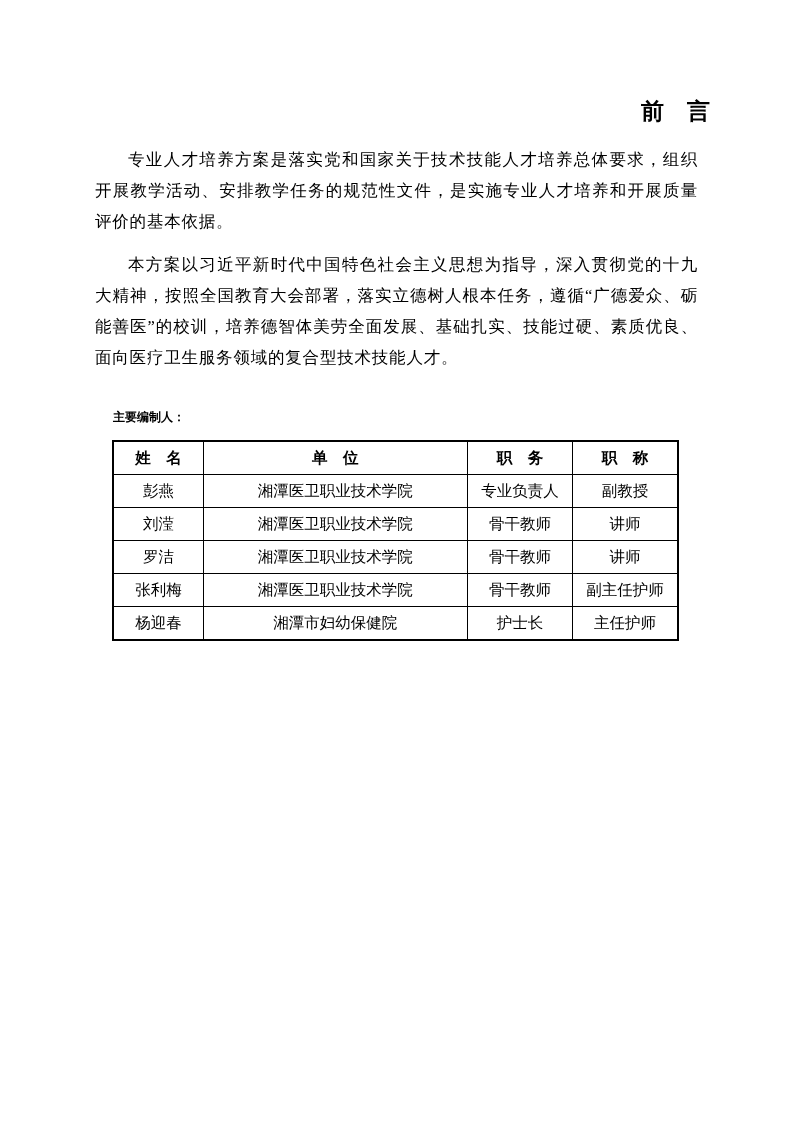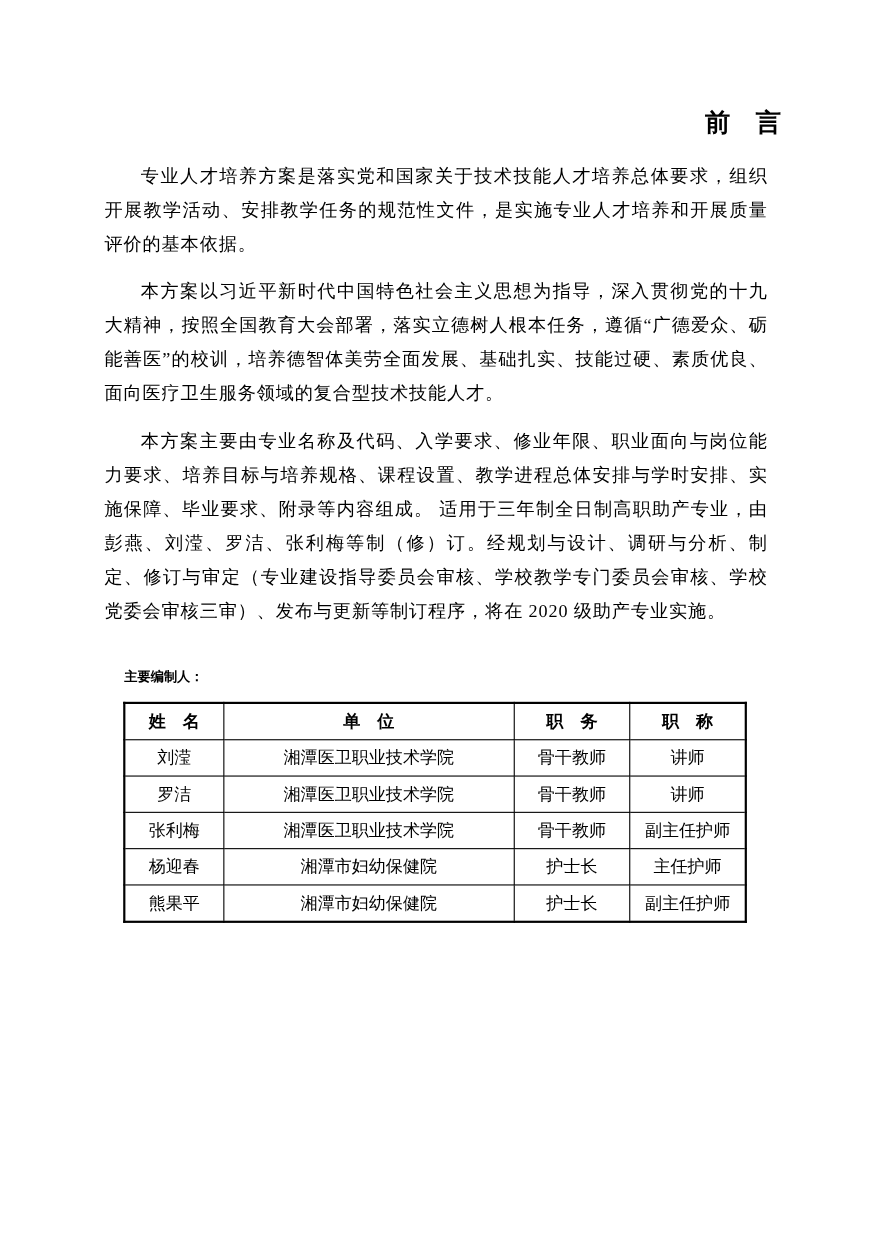--- a/index.html
+++ b/index.html
@@ -61,41 +61,46 @@
 </style>
 </head>
 <body>
 
 <div class="page">
   <h1 class="title">前　言</h1>
 
   <div id="paras">
       <p class="para">专业人才培养方案是落实党和国家关于技术技能人才培养总体要求，组织开展教学活动、安排教学任务的规范性文件，是实施专业人才培养和开展质量评价的基本依据。</p>
       <p class="para">本方案以习近平新时代中国特色社会主义思想为指导，深入贯彻党的十九大精神，按照全国教育大会部署，落实立德树人根本任务，遵循“广德爱众、砺能善医”的校训，培养德智体美劳全面发展、基础扎实、技能过硬、素质优良、面向医疗卫生服务领域的复合型技术技能人才。</p>
-      <p class="para">本方案主要由专业名称及代码、入学要求、修业年限、职业面向与岗位能力要求、培养目标与培养规格、课程设置、教学进程总体安排与学时安排、实施保障、毕业要求、附录等内容组成。 适用于三年制全日制高职助产专业，由彭燕、刘滢、罗洁、张利梅等制（修）订。经规划与设计、调研与分析、制定、修订与审定（专业建设指导委员会审核、学校教学专门委员会审核、学校党委会审核三审）、发布与更新等制订程序，将在 2020 级助产专业实施。</p>
     </div>
 
   <div class="editors-label">主要编制人：</div>
 
   <table class="editors-table">
     <colgroup>
       <col class="col-name">
       <col class="col-unit">
       <col class="col-duty">
       <col class="col-title">
     </colgroup>
     <thead>
       <tr id="thead-row">
           <th>姓　名</th>
           <th>单　位</th>
           <th>职　务</th>
           <th>职　称</th>
         </tr>
     </thead>
     <tbody id="tbody">
+        <tr>
+          <td>彭燕</td>
+          <td>湘潭医卫职业技术学院</td>
+          <td>专业负责人</td>
+          <td>副教授</td>
+        </tr>
         <tr>
           <td>刘滢</td>
           <td>湘潭医卫职业技术学院</td>
           <td>骨干教师</td>
           <td>讲师</td>
         </tr>
         <tr>
           <td>罗洁</td>
           <td>湘潭医卫职业技术学院</td>
           <td>骨干教师</td>
@@ -106,21 +111,15 @@
           <td>湘潭医卫职业技术学院</td>
           <td>骨干教师</td>
           <td>副主任护师</td>
         </tr>
         <tr>
           <td>杨迎春</td>
           <td>湘潭市妇幼保健院</td>
           <td>护士长</td>
           <td>主任护师</td>
         </tr>
-        <tr>
-          <td>熊果平</td>
-          <td>湘潭市妇幼保健院</td>
-          <td>护士长</td>
-          <td>副主任护师</td>
-        </tr>
       </tbody>
   </table>
 </div>
 
 </body></html>

